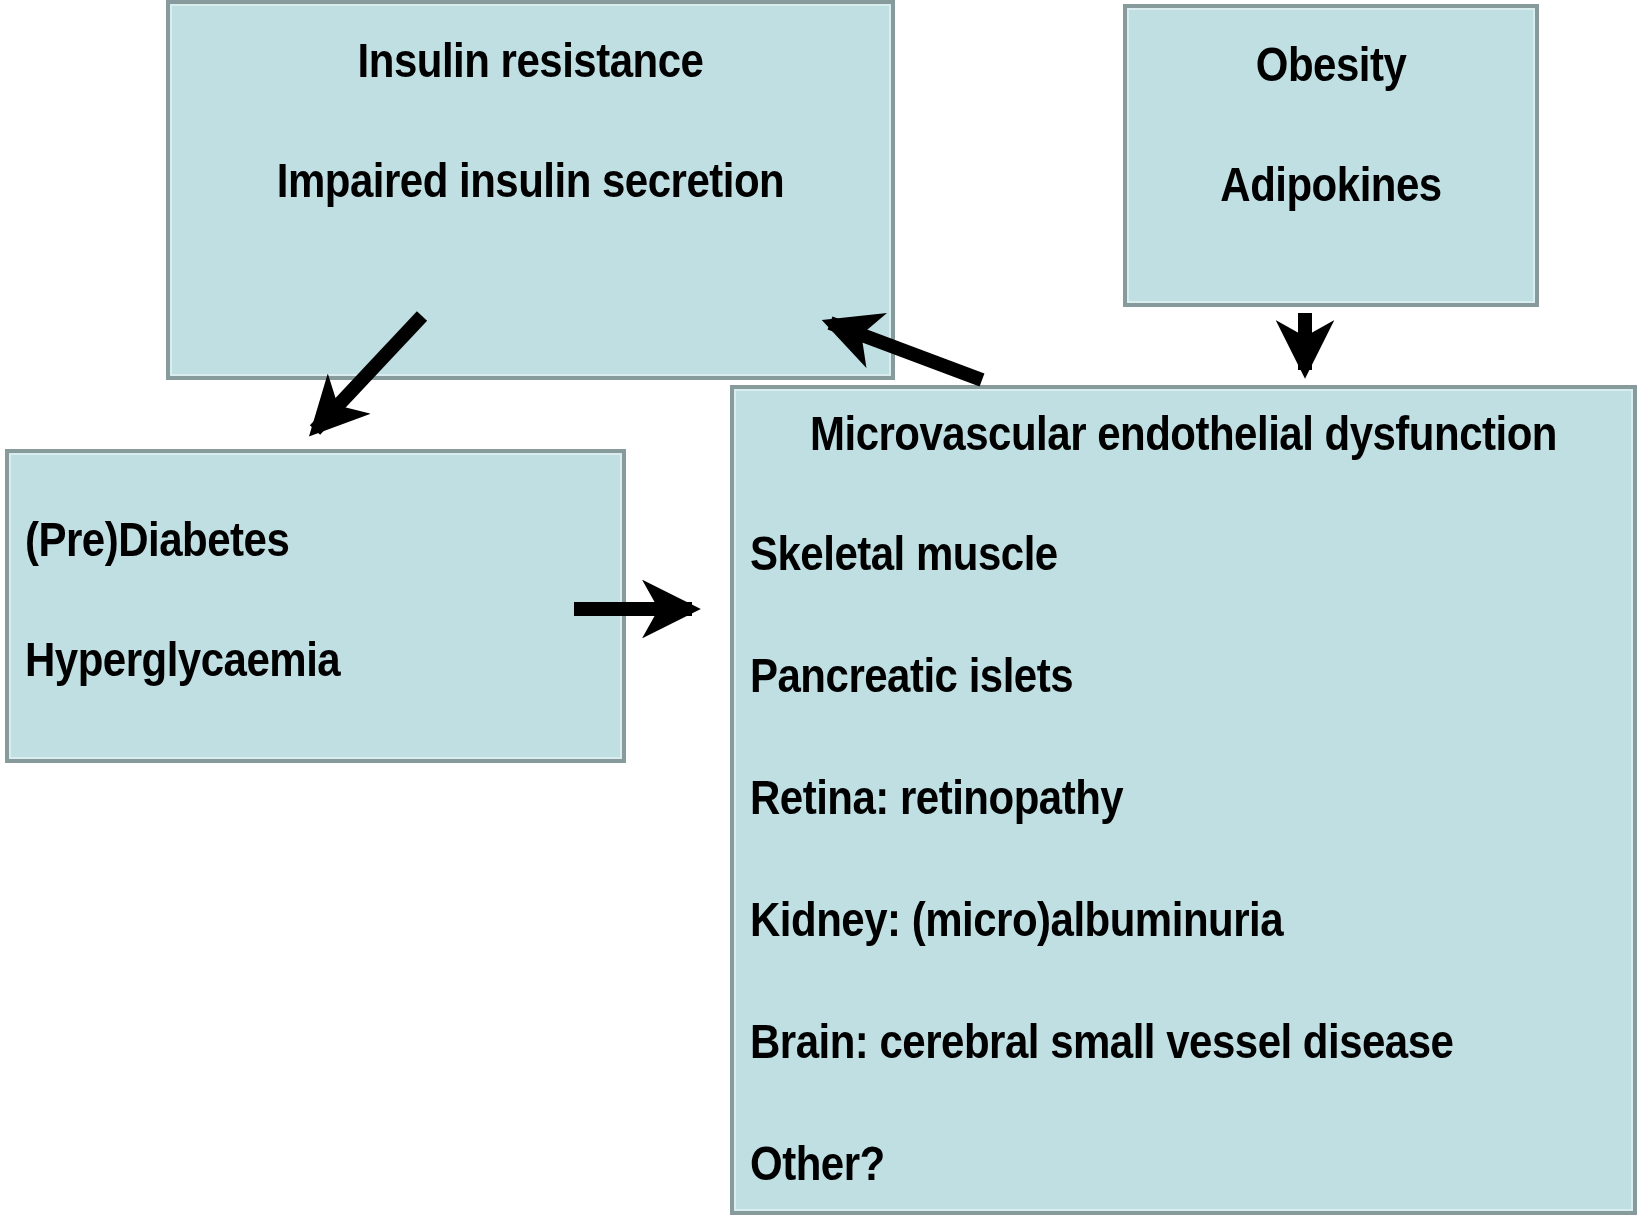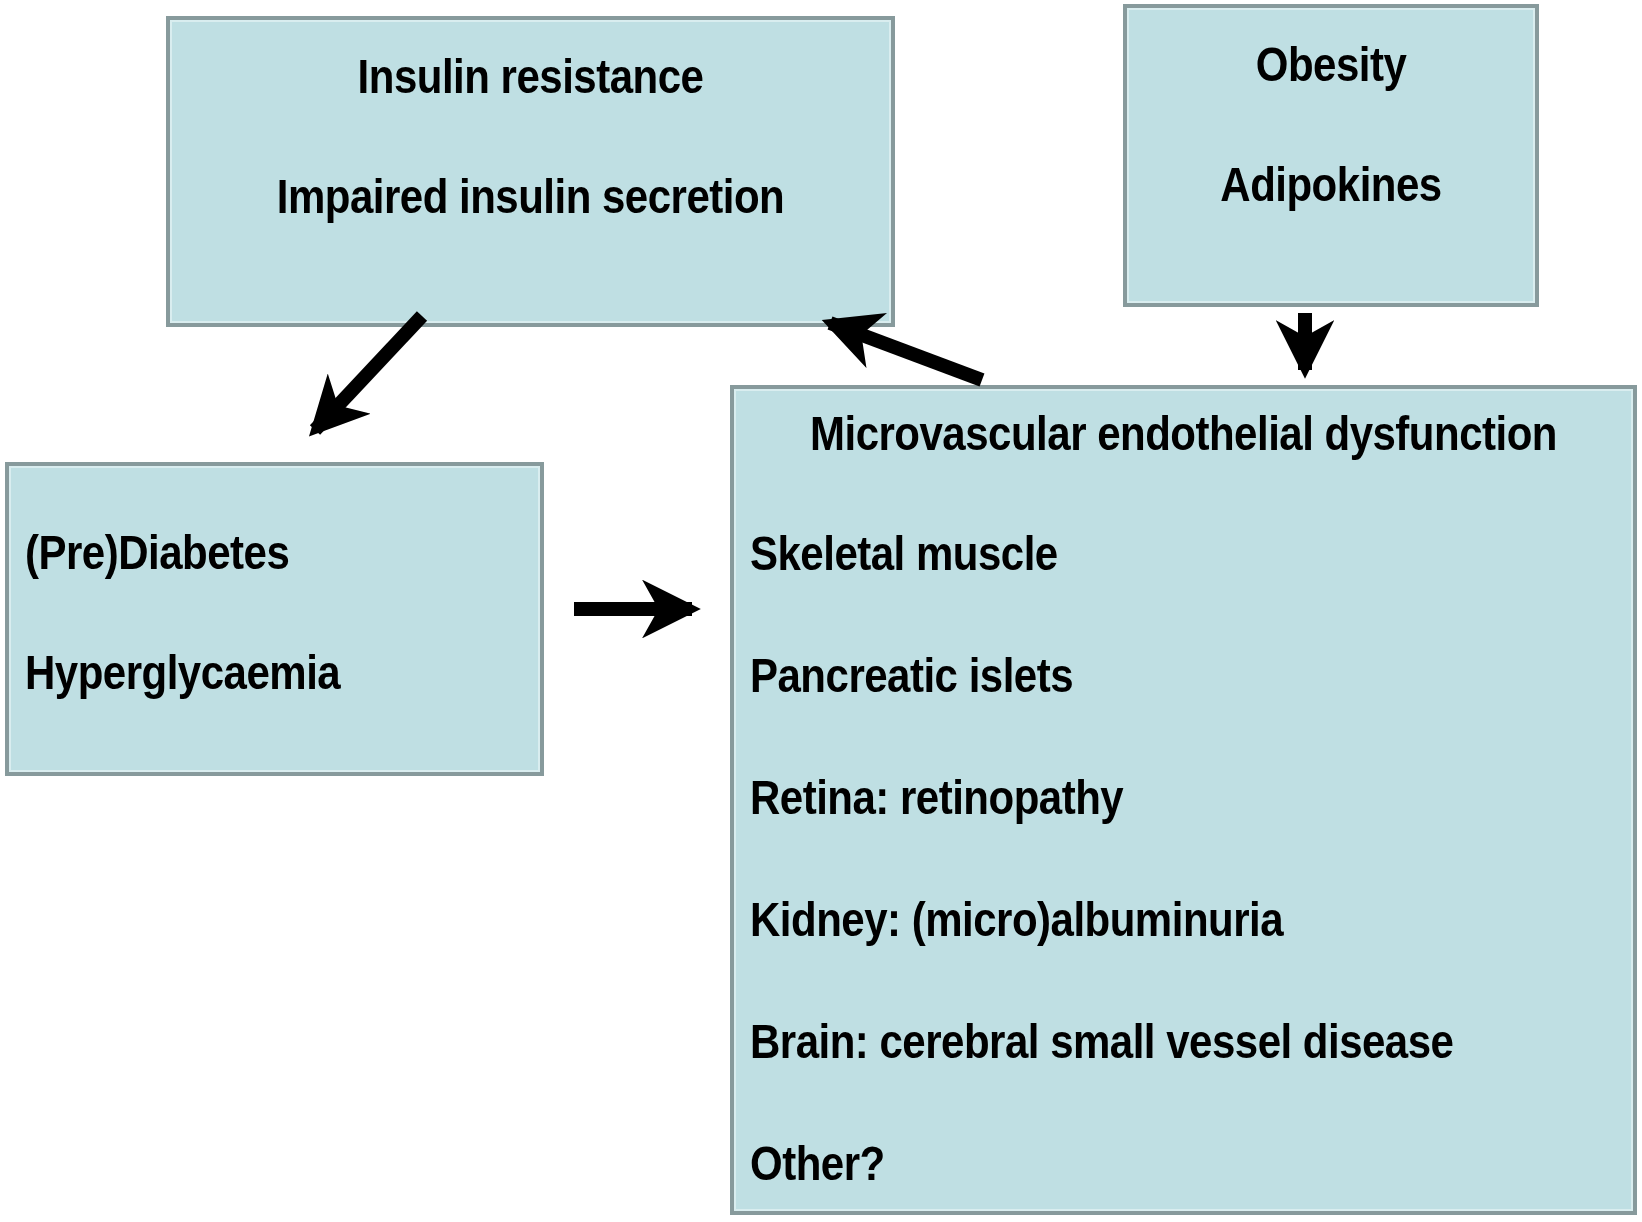--- a/index.html
+++ b/index.html
@@ -42,31 +42,31 @@
     width: 1642px;
     height: 1222px;
     pointer-events: none;
   }
 </style>
 </head>
 <body>
 
 <div id="diagram">
 
-  <div class="box" style="left:166px; top:16px; width:729px; height:311px;">
+  <div class="box" style="left:166px; top:0; width:729px; height:380px;">
     <div class="line center" style="top:26px;">Insulin resistance</div>
     <div class="line center" style="top:146px;">Impaired insulin secretion</div>
   </div>
 
   <div class="box" style="left:1123px; top:4px; width:416px; height:303px;">
     <div class="line center" style="top:26px;">Obesity</div>
     <div class="line center" style="top:146px;">Adipokines</div>
   </div>
 
-  <div class="box" style="left:5px; top:462px; width:539px; height:314px;">
+  <div class="box" style="left:5px; top:449px; width:621px; height:314px;">
     <div class="line left" style="top:56px;">(Pre)Diabetes</div>
     <div class="line left" style="top:176px;">Hyperglycaemia</div>
   </div>
 
   <div class="box" style="left:730px; top:385px; width:907px; height:830px;">
     <div class="line center" style="top:14px;">Microvascular endothelial dysfunction</div>
     <div class="line left" style="top:134px;">Skeletal muscle</div>
     <div class="line left" style="top:256px;">Pancreatic islets</div>
     <div class="line left" style="top:378px;">Retina: retinopathy</div>
     <div class="line left" style="top:500px;">Kidney: (micro)albuminuria</div>

